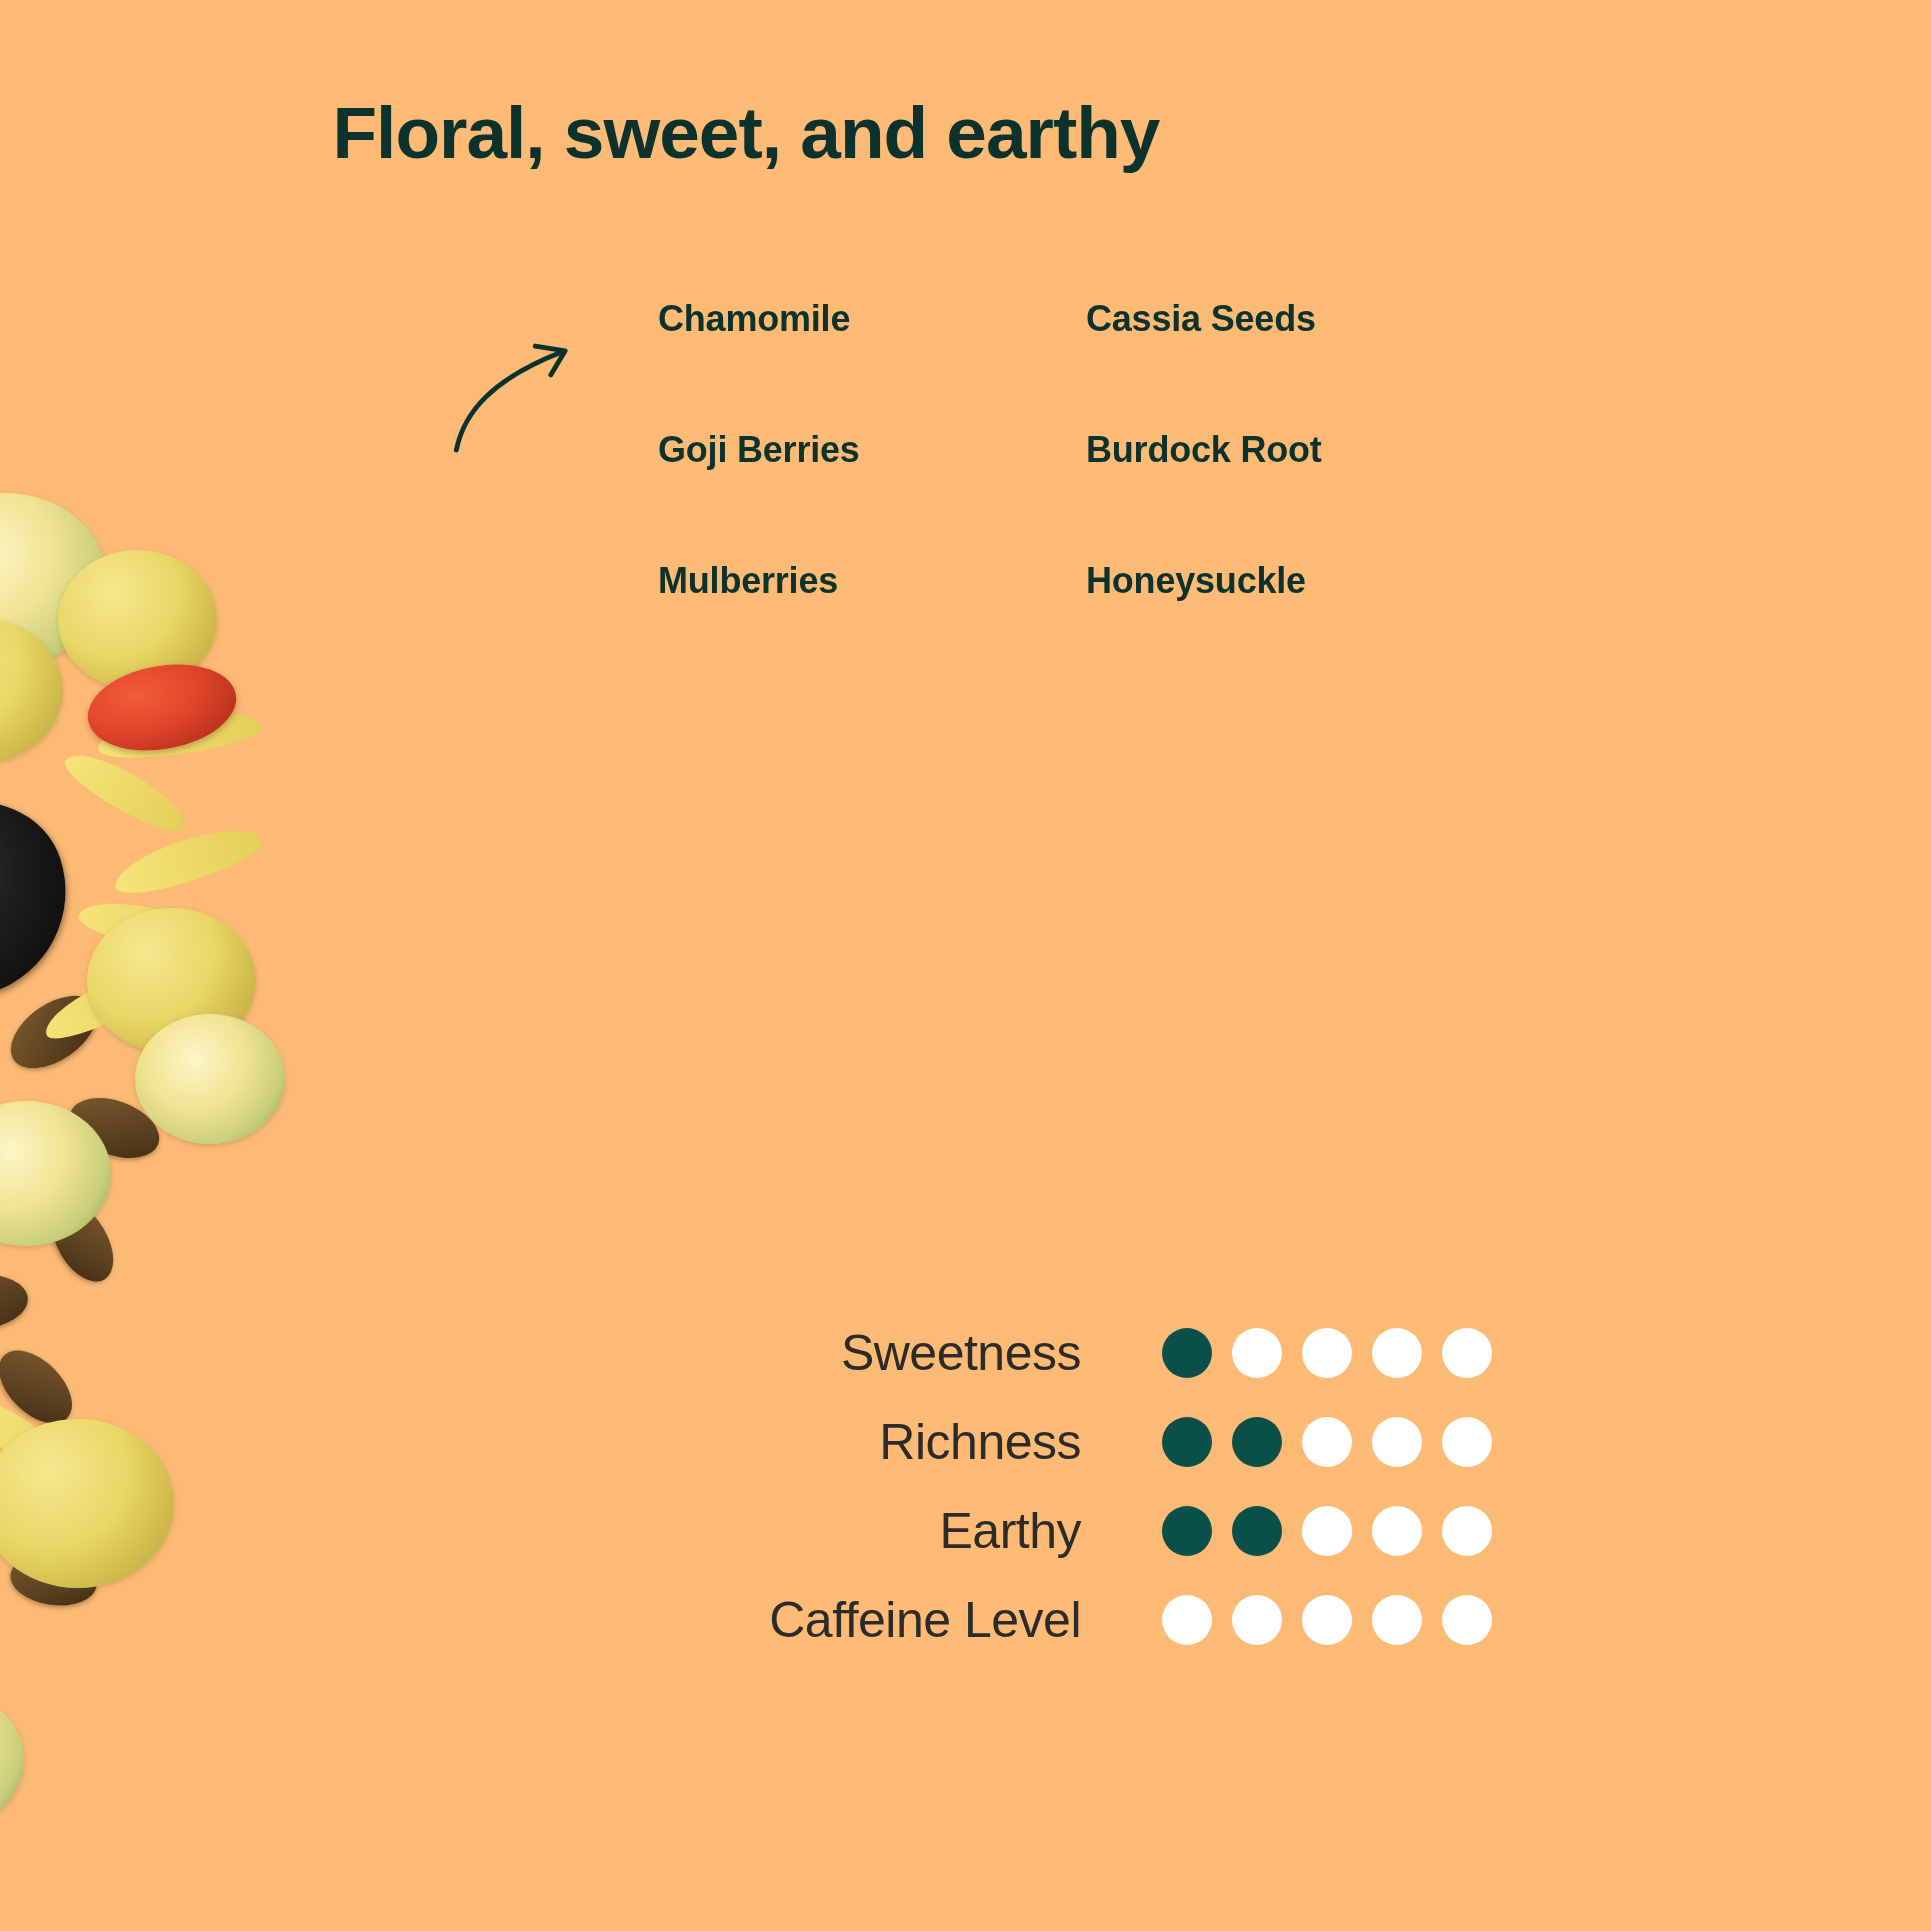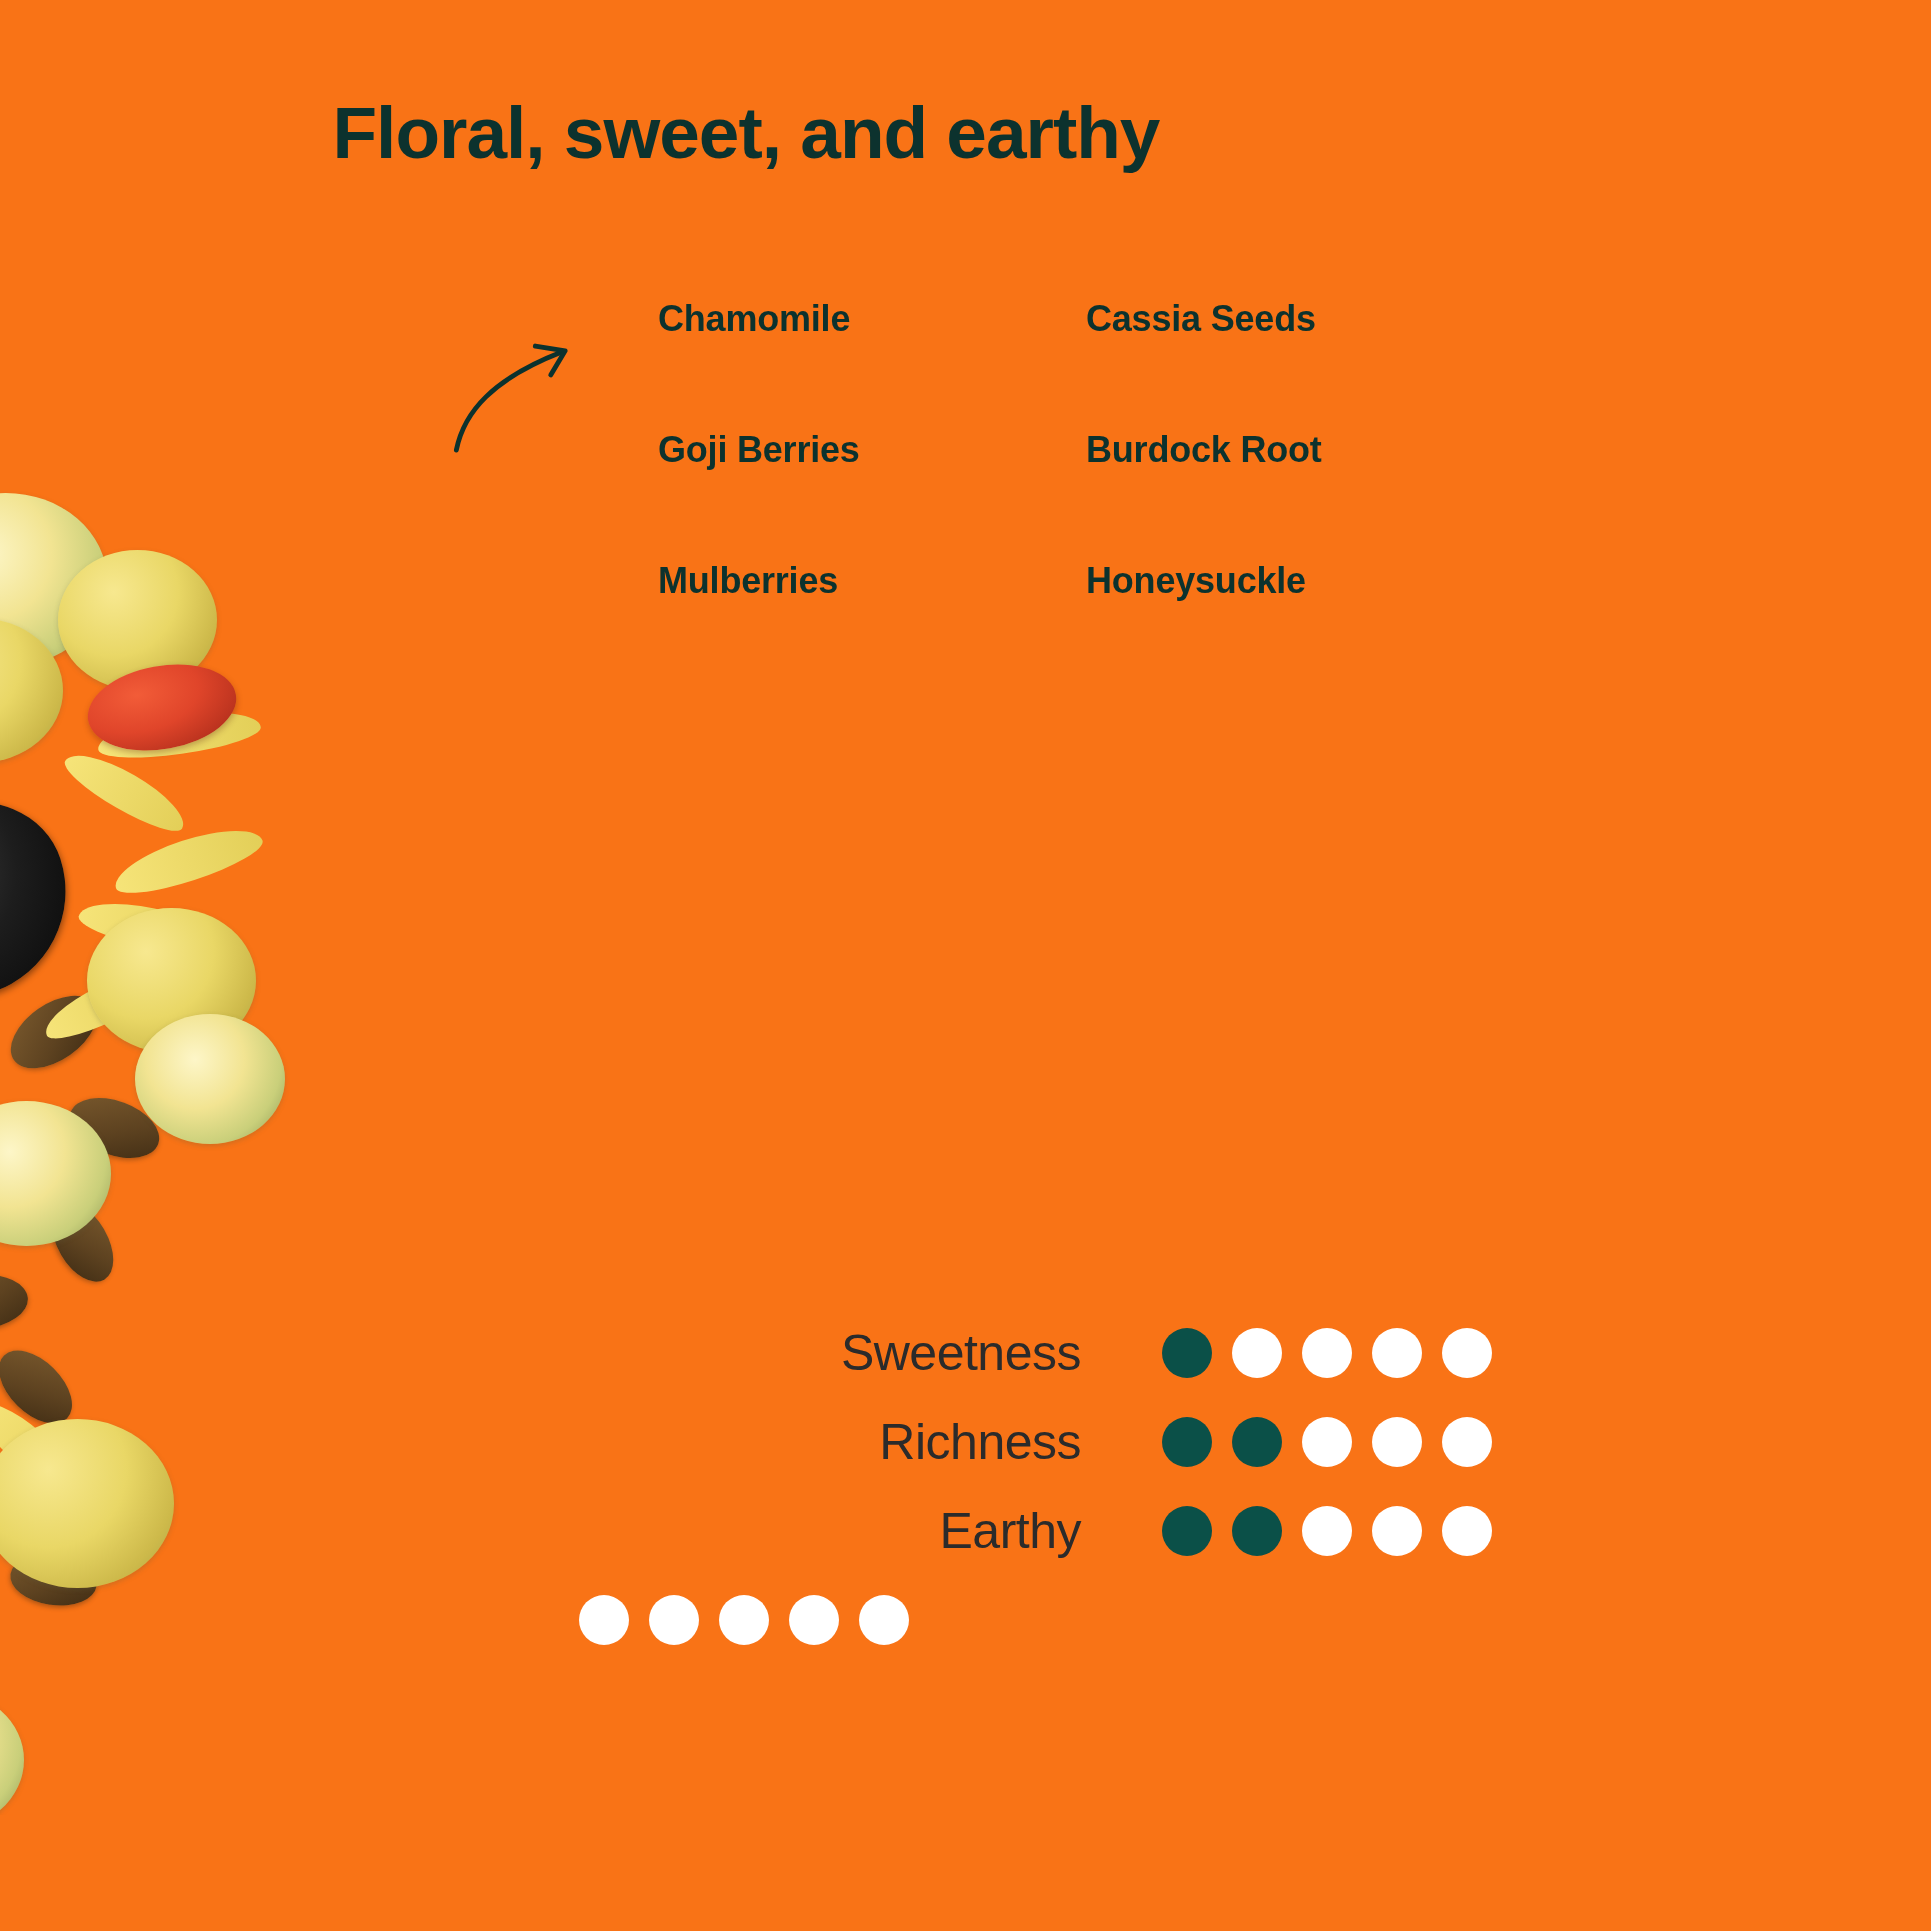--- a/index.html
+++ b/index.html
@@ -3,21 +3,21 @@
 <meta charset="utf-8">
 <style>
   html,body{margin:0;padding:0;}
   body{
     width:1931px;height:1931px;
     background:#e8e9e4;
     font-family:"Liberation Sans", sans-serif;
     overflow:hidden;
     position:relative;
   }
-  #root{position:absolute;inset:0;background:#f97316;}
+  #root{position:absolute;inset:0;background:#fdba74;}
 
   
   .photo{
     position:absolute;left:-328px;top:367px;width:1081px;height:1448px;
     overflow:hidden;
     pointer-events:none;
   }
   .blob{position:absolute;border-radius:50%;}
   .chry{
     background:radial-gradient(circle at 35% 30%, #f7e88f 0%, #e9d766 45%, #cdb94a 75%, #9da24a 100%);
@@ -185,20 +185,21 @@
         <div class="plabel">Earthy</div>
         <div class="dots">
           <span class="dot on"></span>
           <span class="dot on"></span>
           <span class="dot"></span>
           <span class="dot"></span>
           <span class="dot"></span>
         </div>
       </div>
       <div class="prow">
+        <div class="plabel">Caffeine Level</div>
         <div class="dots">
           <span class="dot"></span>
           <span class="dot"></span>
           <span class="dot"></span>
           <span class="dot"></span>
           <span class="dot"></span>
         </div>
       </div>
     </div>
 

